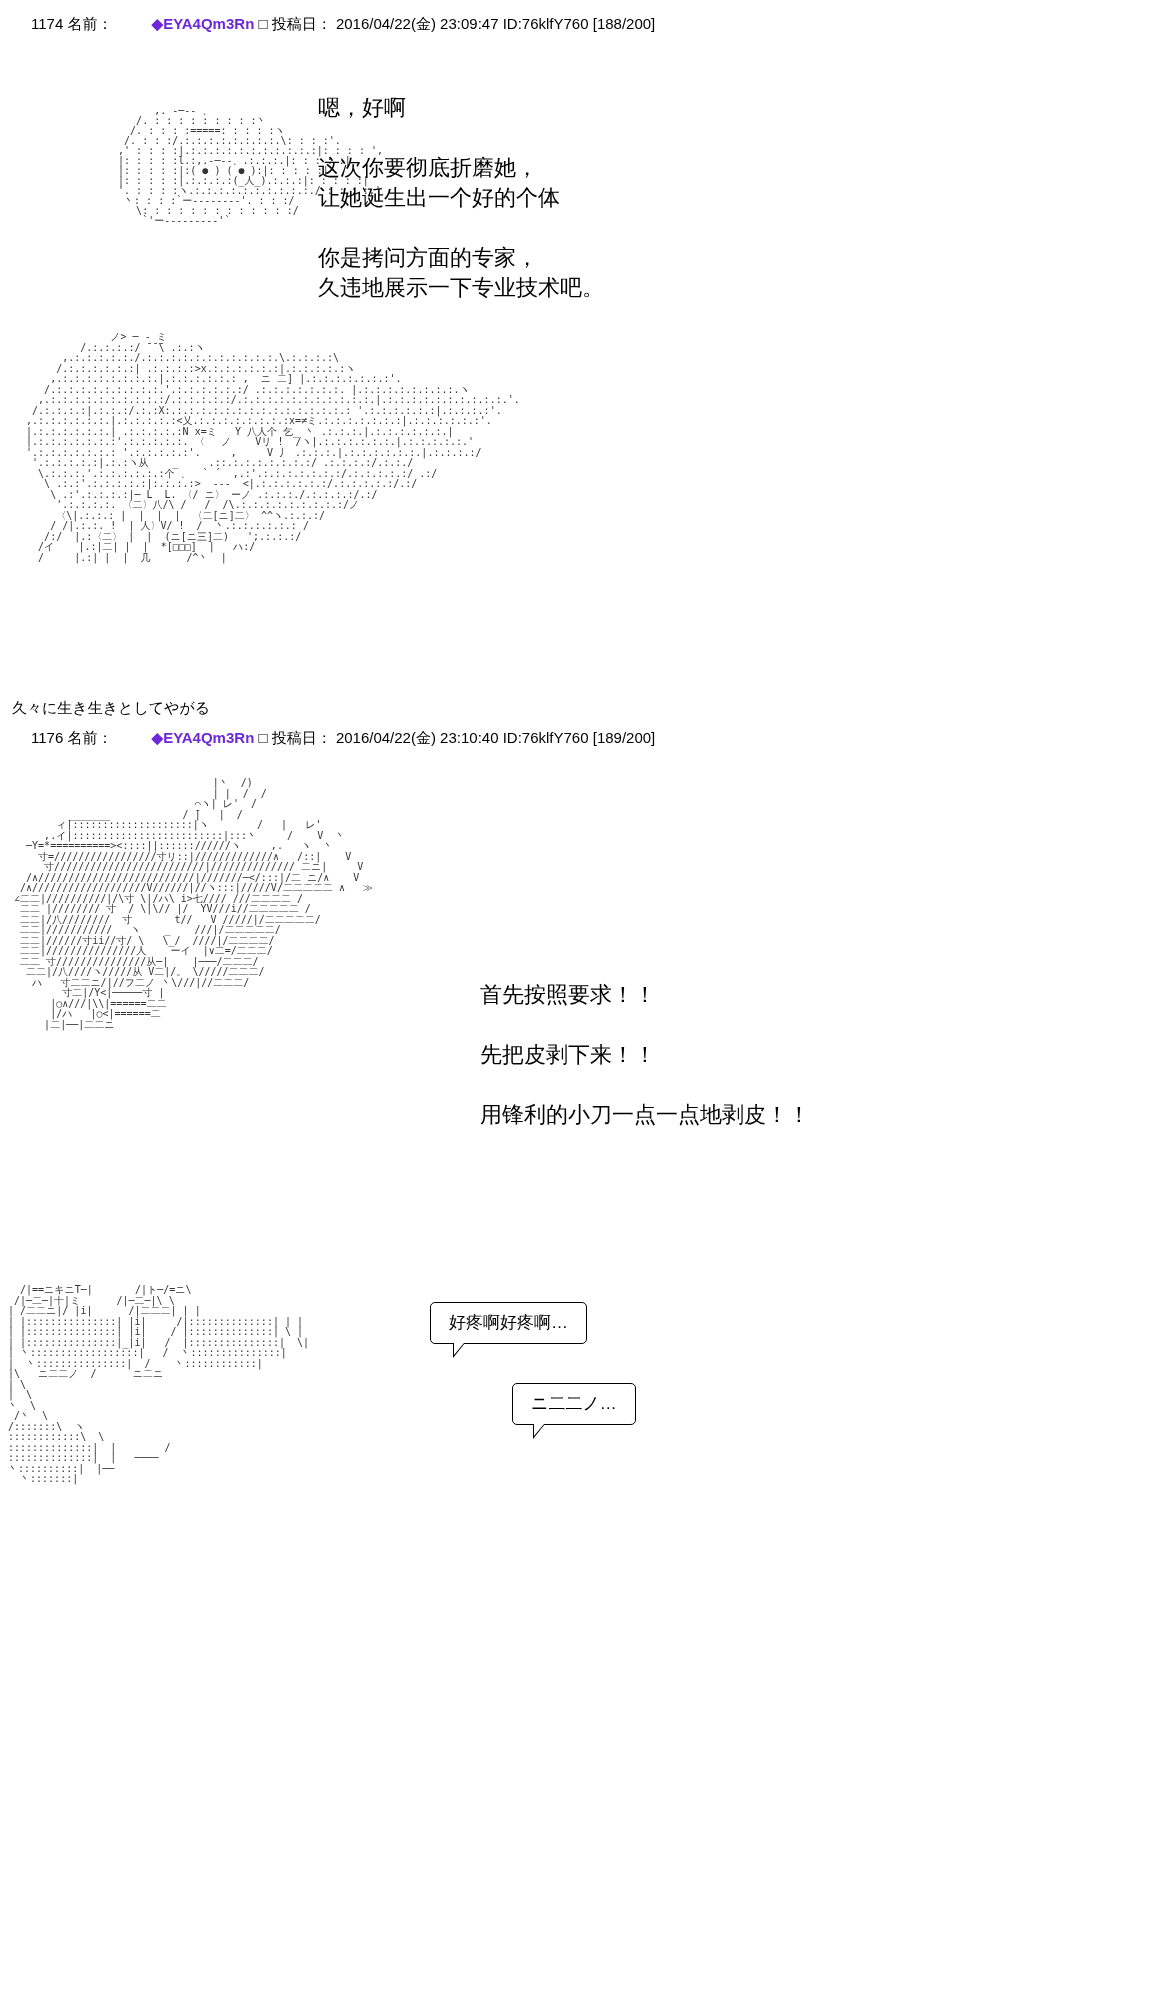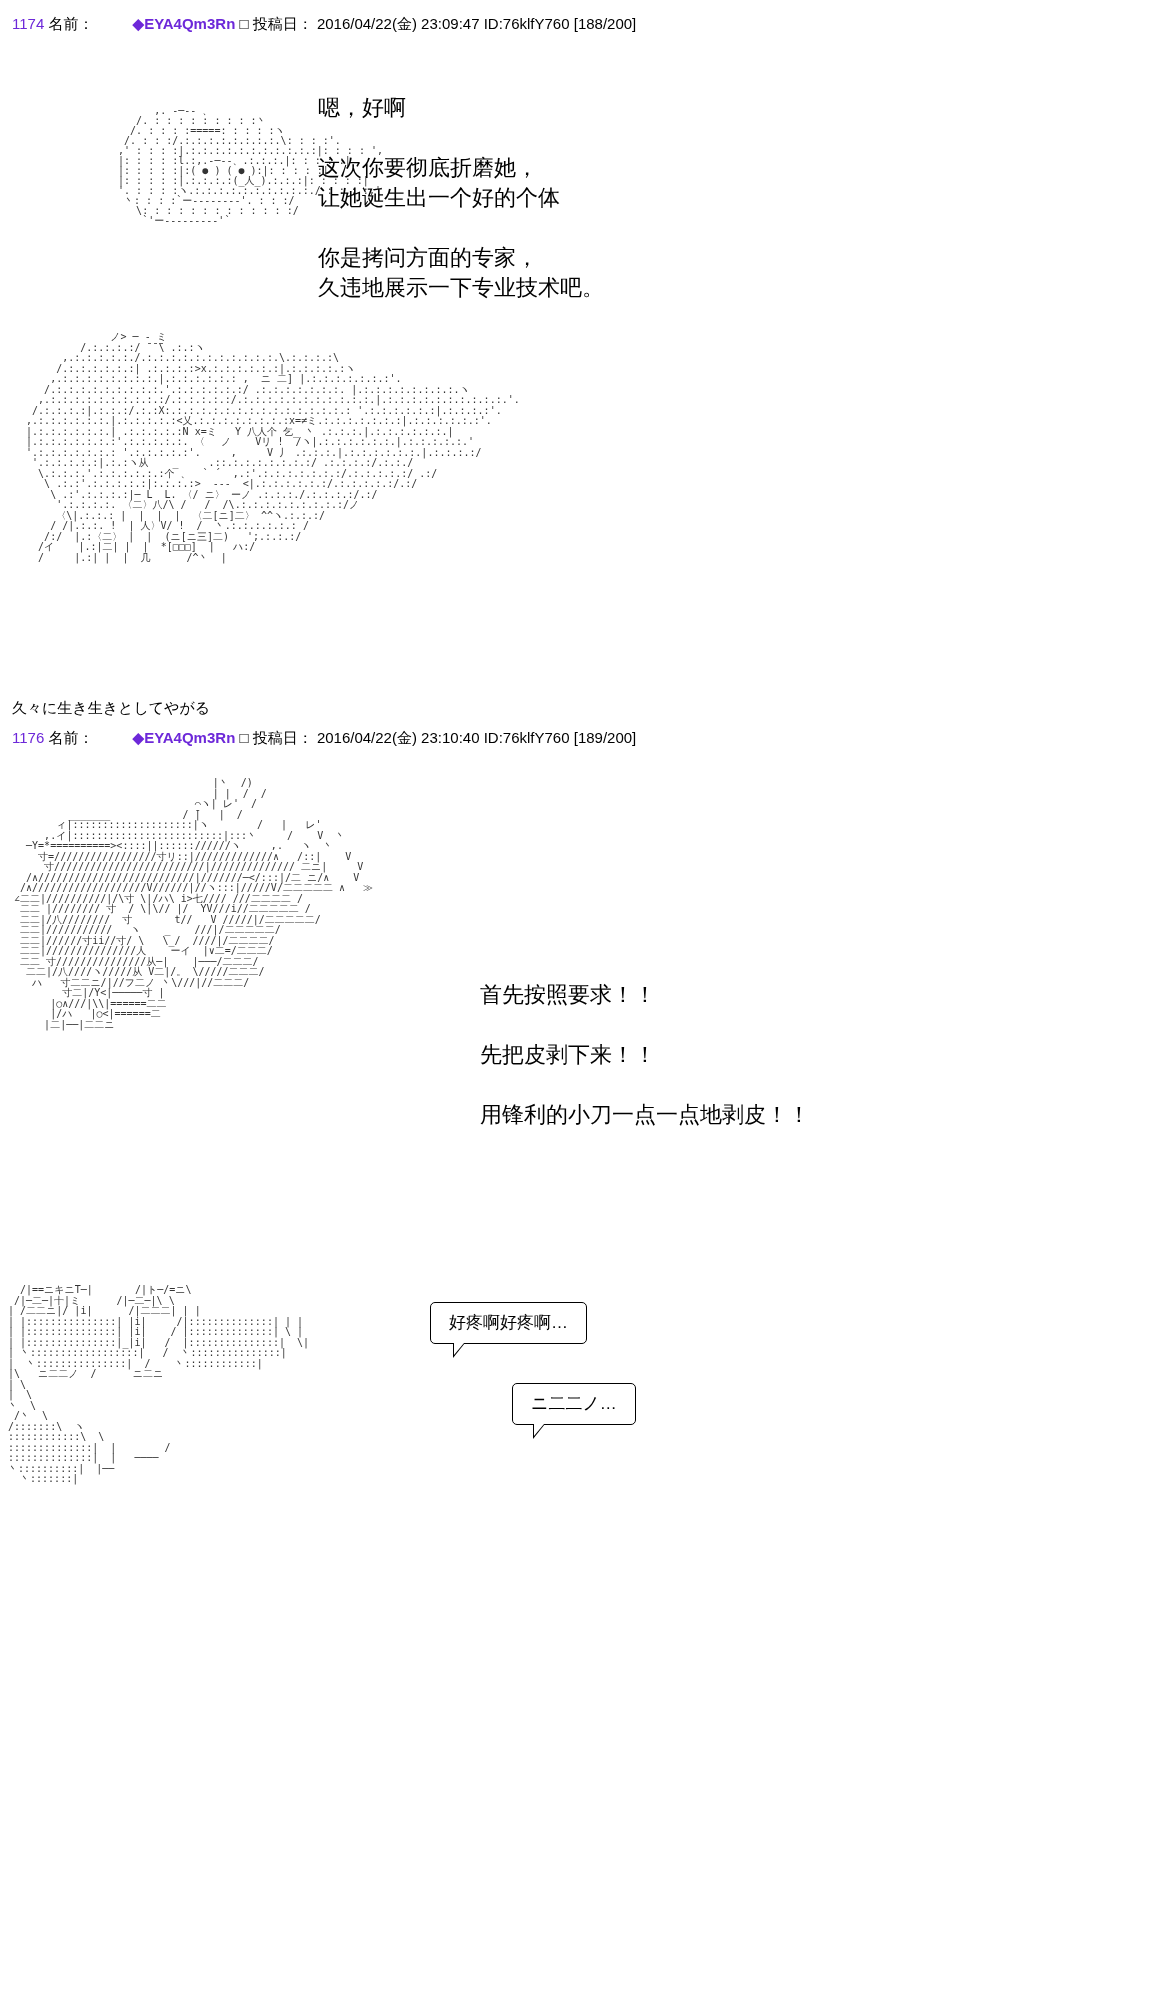--- a/index.html
+++ b/index.html
@@ -20,21 +20,21 @@
     width: 1163px;
     height: 2000px;
   }
   
   .post-head {
     font-size: 15px;
     line-height: 20px;
     white-space: nowrap;
     color: #000;
   }
-  .post-head .num { color: #6d28d9; }
+  .post-head .num { color: #000000; margin-left: 19px; }
   .post-head .lbl { color: #000; margin-top: 36px; }
   .post-head .name-green {
     color: #6d28d9;
     font-weight: bold;
     margin-left: 35px;
   }
   .post-head .name-red {
     color: #cc2222;
   }
   .post-head .sage { color: #000; }

